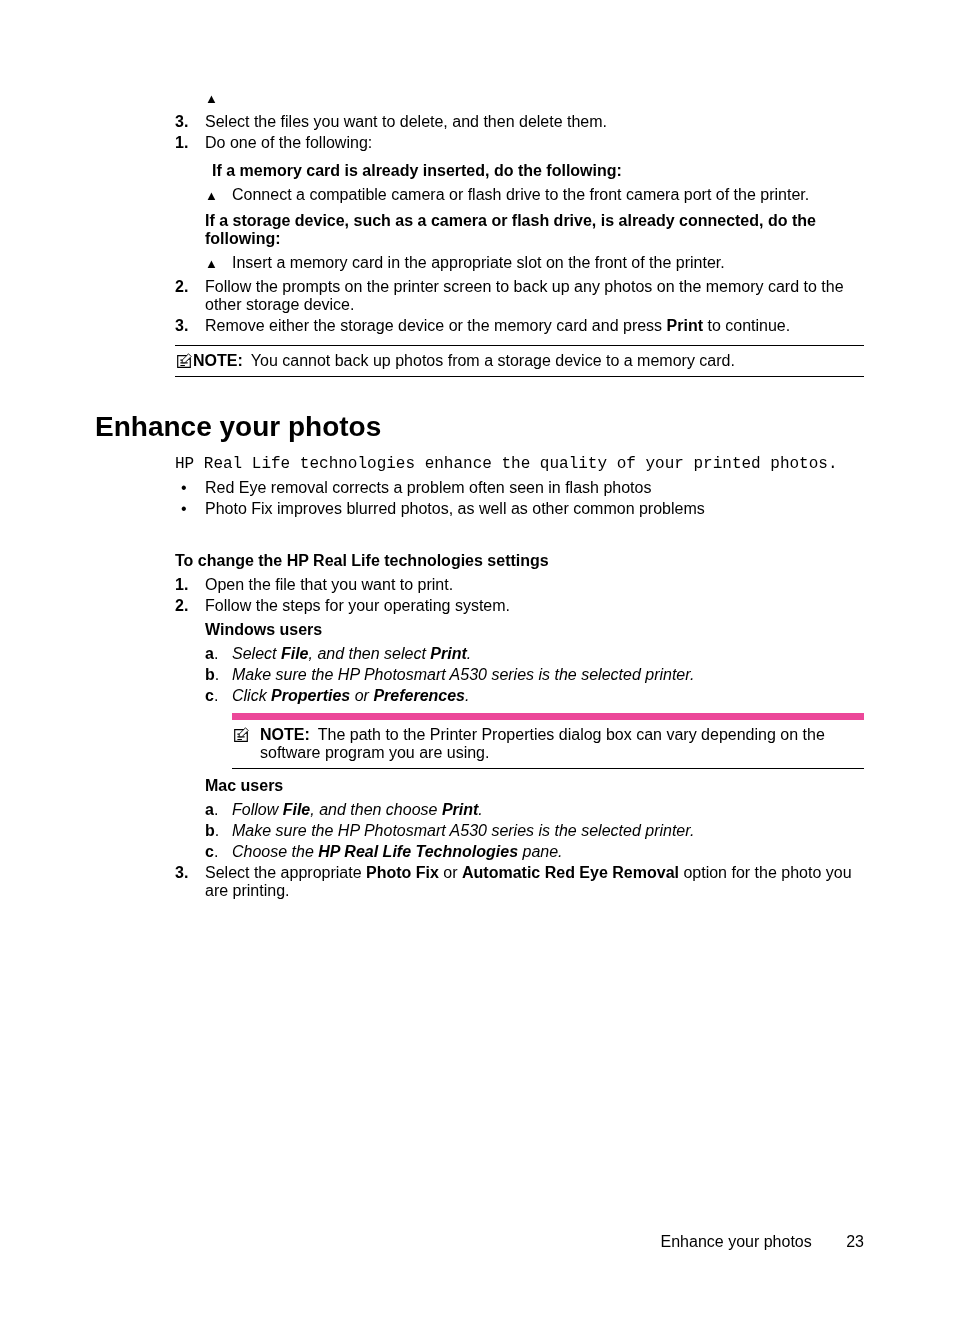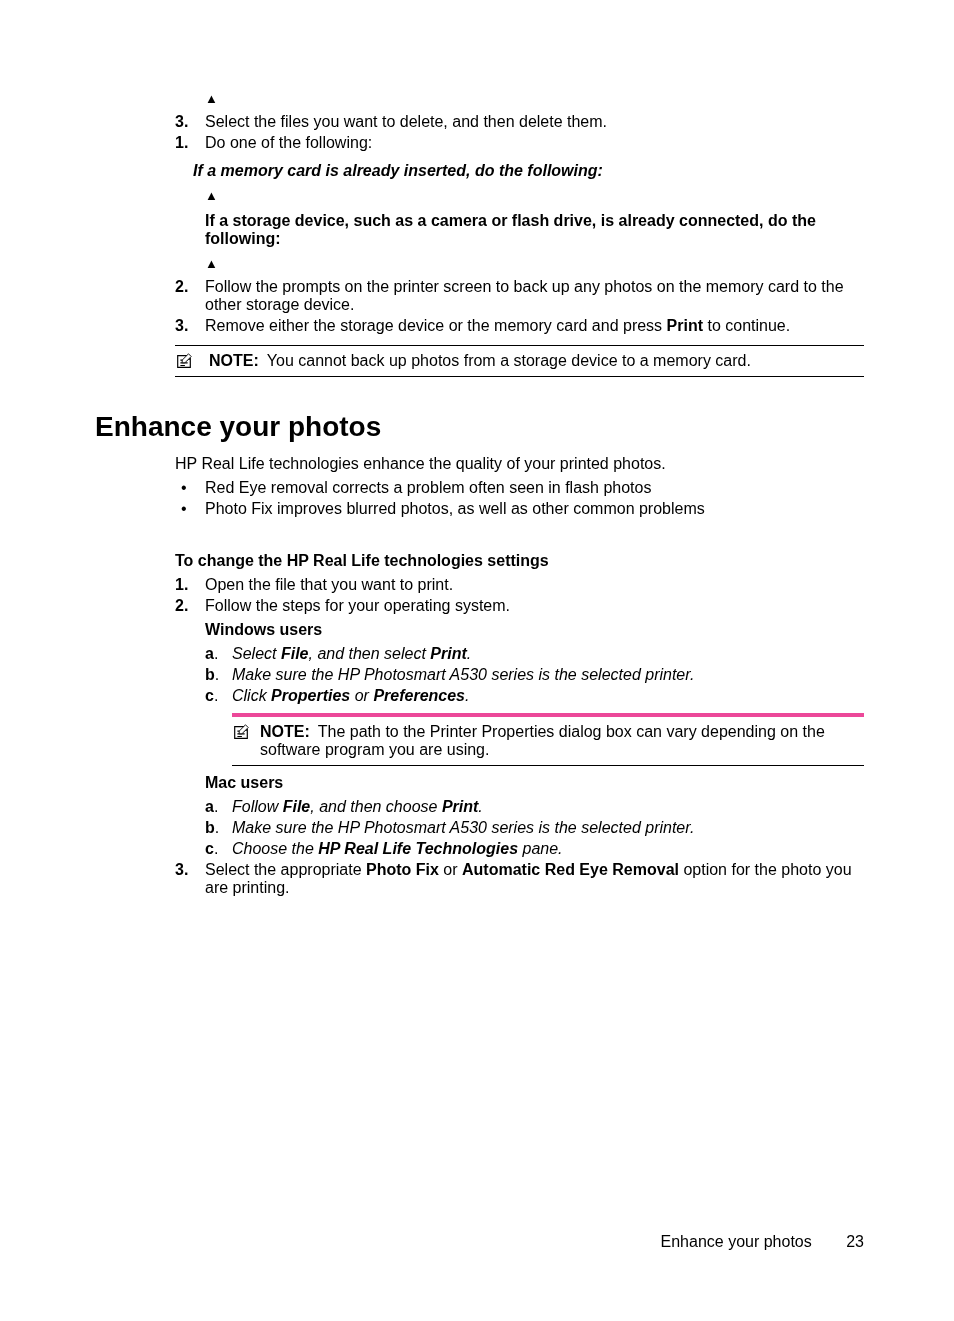--- a/index.html
+++ b/index.html
@@ -17,50 +17,50 @@
     min-height: 1321px;
     position: relative;
   }
   .content-indent { margin-left: 80px; }
   .num-row { display: flex; align-items: flex-start; margin: 3px 0; }
   .num-label { width: 30px; flex-shrink: 0; font-weight: bold; }
   .num-body { flex: 1; }
   .tri-row { display: flex; align-items: flex-start; margin: 4px 0 4px 30px; }
   .tri-marker { width: 27px; flex-shrink: 0; font-size: 13px; line-height: 20px; }
   .tri-body { flex: 1; }
-  .sub-bold { font-weight: bold; margin: 10px 0 6px 18px; font-style: italic; }
+  .sub-bold { font-weight: bold; margin: 10px 0 6px 37px; }
   .sub-bold-tight { font-weight: bold; margin: 6px 0 6px 30px; }
   .section-title-bold { font-weight: bold; margin: 28px 0 6px 0; }
   .note-block {
     border-top: 1px solid #000;
     border-bottom: 1px solid #000;
     padding: 6px 0;
     margin: 10px 0;
     display: flex;
     align-items: flex-start;
-    gap: 16px;
+    gap: 0;
   }
   .note-icon { width: 18px; flex-shrink: 0; }
   .note-icon svg { display: block; }
   .note-label { font-weight: bold; margin-right: 8px; }
   .h1 {
     font-size: 28px;
     font-weight: bold;
     margin: 34px 0 12px 0;
   }
-  .plain-indent { margin-left: 80px; margin-top: 12px; margin-bottom: 6px; }
+  .plain-indent { margin-left: 80px; margin-top: 12px; margin-bottom: 6px; font-family: Liberation Mono, monospace; }
   .bullet-row { display: flex; align-items: flex-start; margin: 3px 0 3px 0; }
   .bullet-marker { width: 30px; flex-shrink: 0; text-align: left; padding-left: 6px; }
   .bullet-body { flex: 1; }
   .letter-row { display: flex; align-items: flex-start; margin: 3px 0 3px 30px; }
   .letter-label { width: 27px; flex-shrink: 0; font-weight: bold; }
   .letter-label .dot { font-weight: normal; }
   .letter-body { flex: 1; font-style: italic; }
   .nested-note {
-    border-top: 4px solid #ec4899;
+    border-top: 7px solid #ec4899;
     border-bottom: 1px solid #000;
     padding: 6px 0;
     margin: 8px 0 8px 57px;
     display: flex;
     align-items: flex-start;
     gap: 10px;
   }
   .footer {
     position: absolute;
     bottom: 70px;
@@ -86,25 +86,27 @@
 
 
     <div class="num-row">
       <span class="num-label">1.</span>
       <span class="num-body">Do one of the following:</span>
     </div>
 
     <div class="sub-bold">If a memory card is already inserted, do the following:</div>
     <div class="tri-row">
       <span class="tri-marker">▲</span>
+      <span class="tri-body">Connect a compatible camera or flash drive to the front camera port of the printer.</span>
     </div>
 
     <div class="sub-bold-tight">If a storage device, such as a camera or flash drive, is already connected, do the following:</div>
     <div class="tri-row">
       <span class="tri-marker">▲</span>
+      <span class="tri-body">Insert a memory card in the appropriate slot on the front of the printer.</span>
     </div>
 
     <div class="num-row">
       <span class="num-label">2.</span>
       <span class="num-body">Follow the prompts on the printer screen to back up any photos on the memory card to the other storage device.</span>
     </div>
 
     <div class="num-row">
       <span class="num-label">3.</span>
       <span class="num-body">

